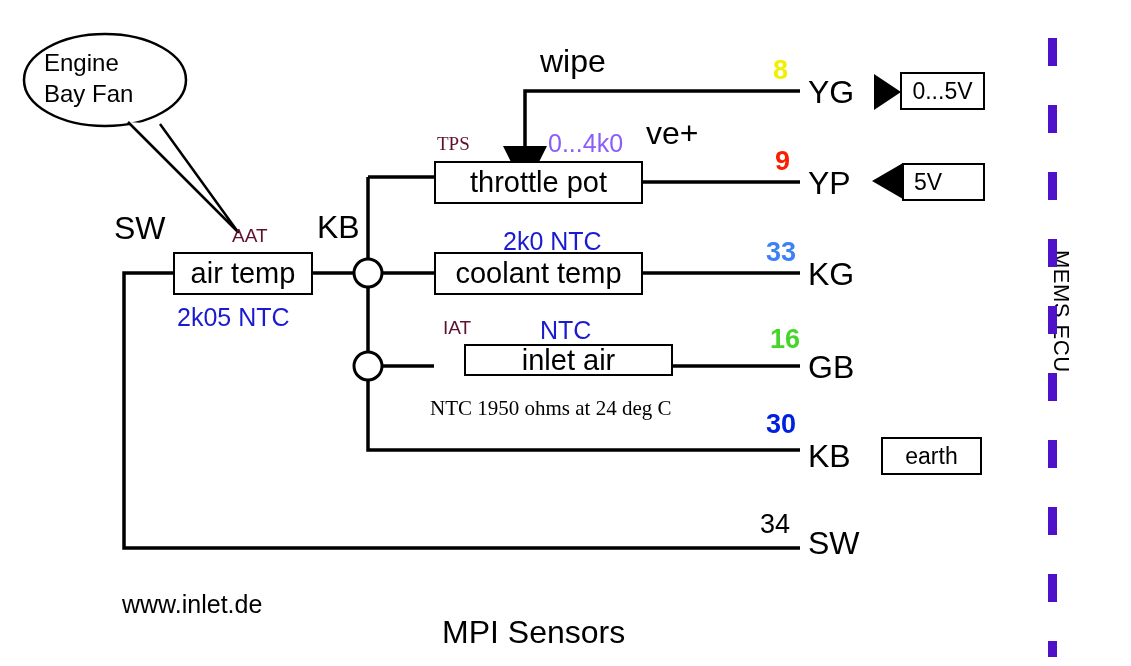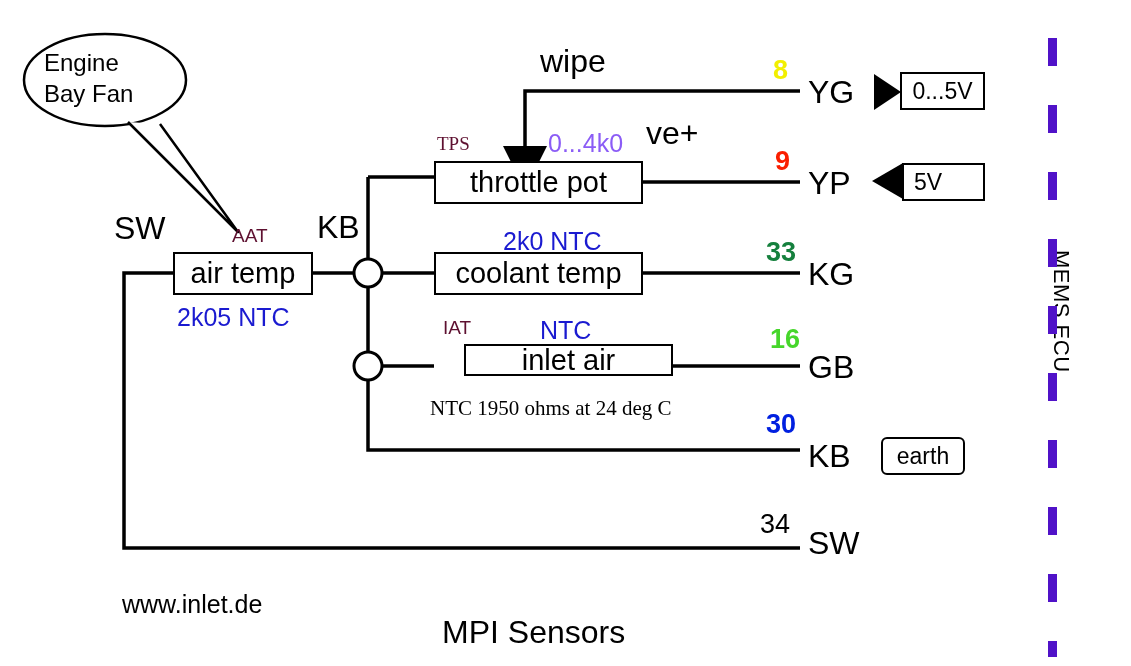--- a/index.html
+++ b/index.html
@@ -43,21 +43,21 @@
   .box-sm { font-size: 23px; }
 
   .t-big { font-size: 32px; }
   .t-mid { font-size: 25px; }
   .t-num { font-size: 27px; font-weight: bold; }
   .t-small { font-size: 19px; }
   .t-serif { font-family: "Liberation Serif", serif; font-size: 21px; }
 
   .c-yellow  { color: #f2ef00; }
   .c-red     { color: #fa1e00; }
-  .c-magenta { color: #15803d; }
+  .c-magenta { color: #3b82f6; }
   .c-green   { color: #46d62b; }
   .c-blue    { color: #0020e0; }
   .c-navy    { color: #1a1ad0; }
   .c-dgreen  { color: #8b5cf6; }
   .c-maroon  { color: #5e1030; }
   .c-black   { color: #000000; }
 
   .callout-text {
     position: absolute;
     left: 44px;
@@ -145,21 +145,21 @@
   </div>
 
   <div class="box box-sm" style="left:900px; top:72px; width:85px; height:38px;">
     <span>0...5V</span>
   </div>
 
   <div class="box box-sm" style="left:902px; top:163px; width:83px; height:38px; justify-content:flex-start; padding-left:10px;">
     <span>5V</span>
   </div>
 
-  <div class="box box-sm" style="left:881px; top:437px; width:84px; height:38px;border-radius:6px;">
+  <div class="box box-sm" style="left:881px; top:437px; width:101px; height:38px;">
     <span>earth</span>
   </div>
 
   <div class="lbl t-small c-maroon" style="left:232px; top:226px;">AAT</div>
 
   <div class="lbl t-mid c-navy" style="left:177px; top:305px;">2k05 NTC</div>
 
   <div class="lbl t-small c-maroon" style="left:437px; top:134px;font-family:Liberation Serif, serif;">TPS</div>
 
   <div class="lbl t-mid c-dgreen" style="left:548px; top:131px;">0...4k0</div>

